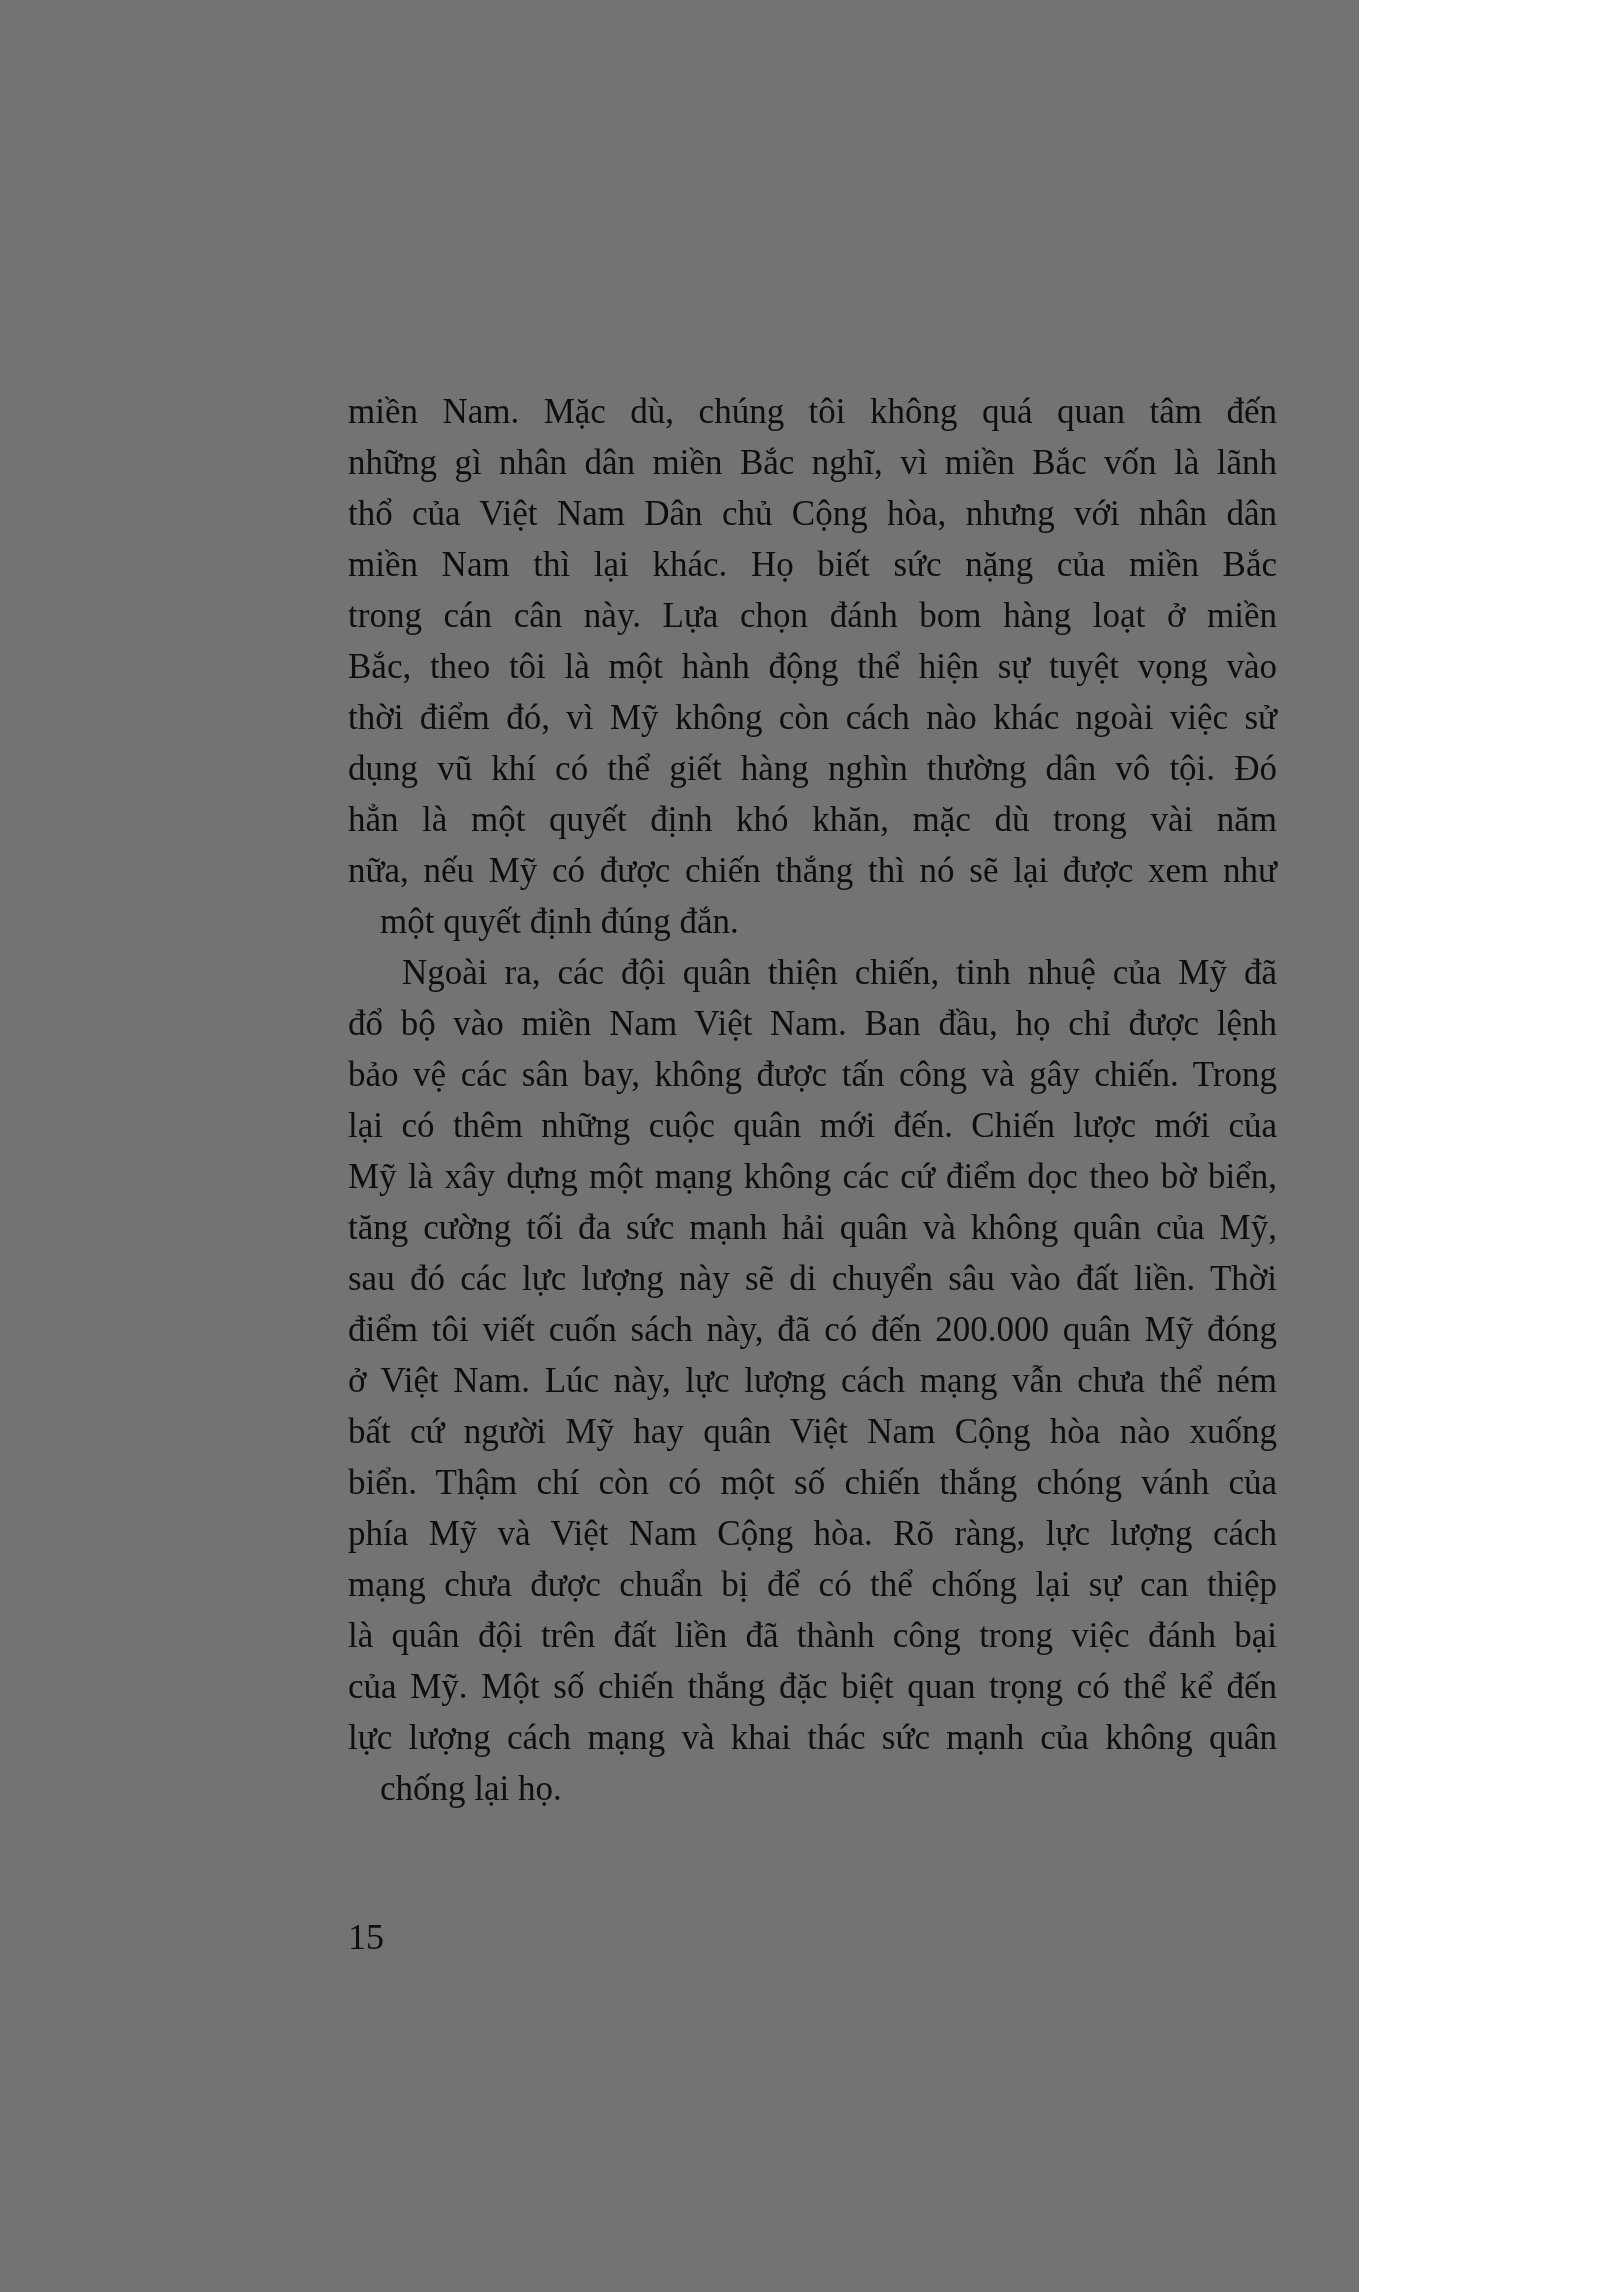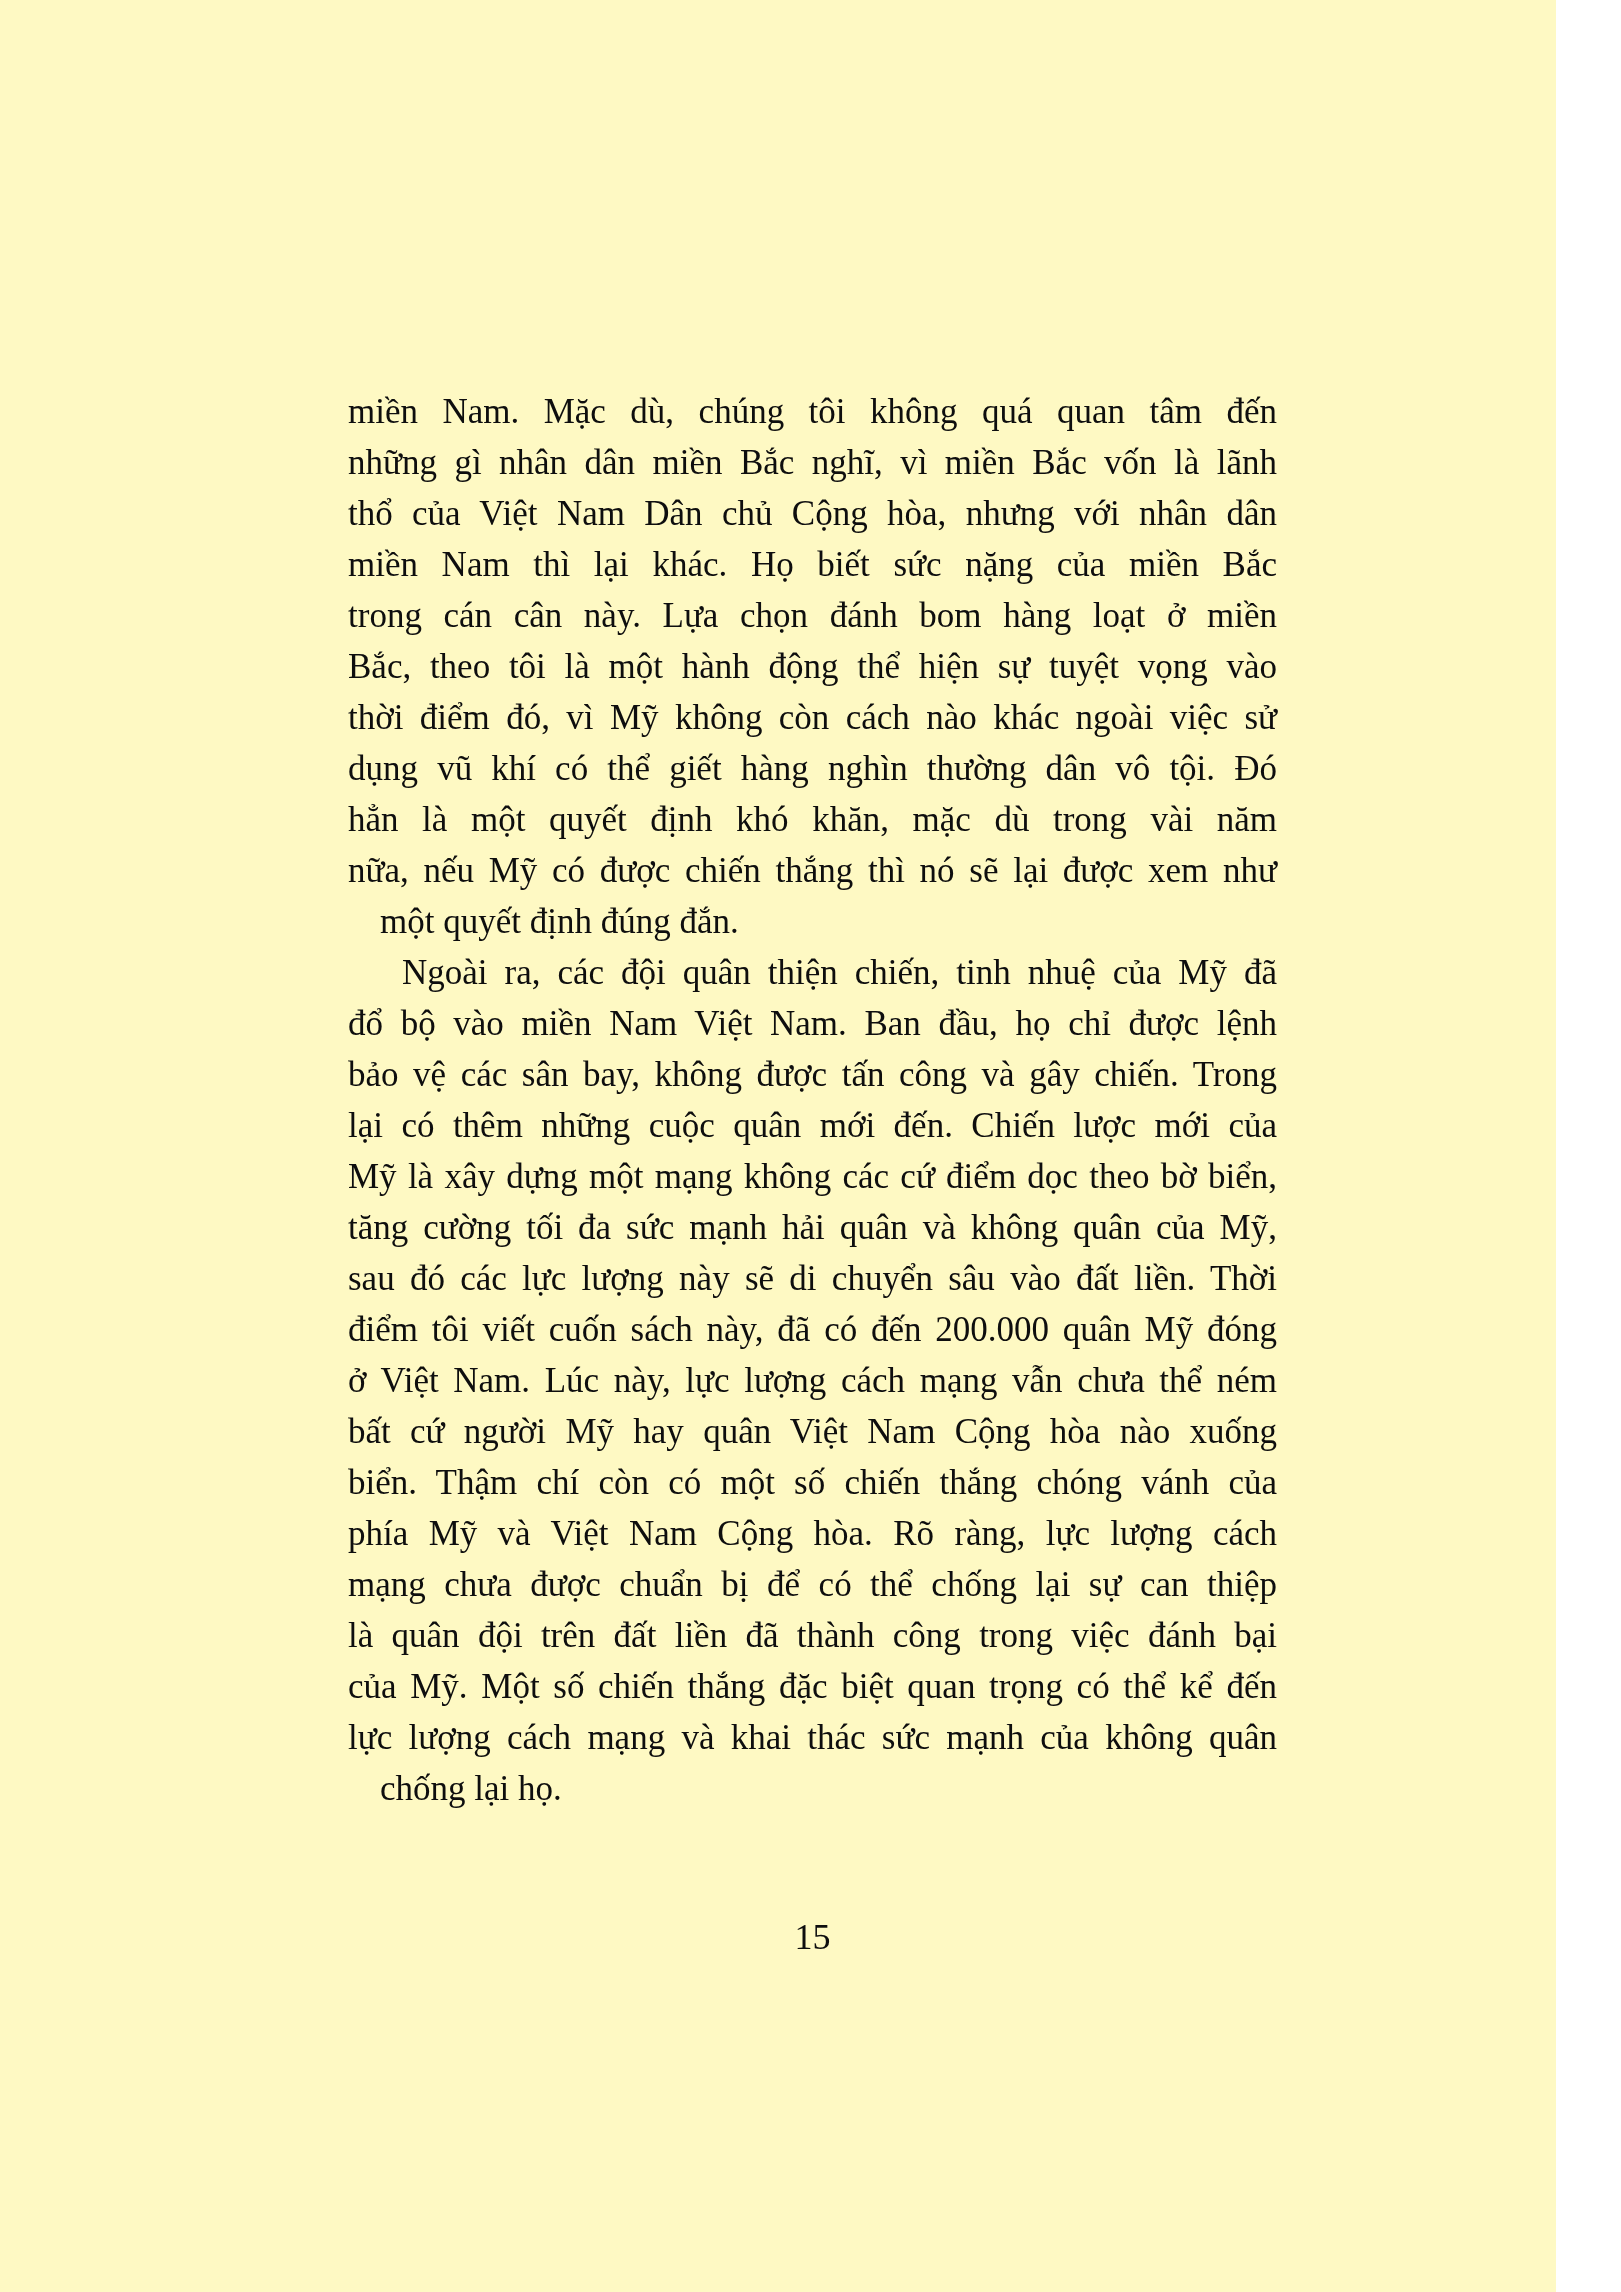--- a/index.html
+++ b/index.html
@@ -2,23 +2,23 @@
 <html><head>
 <meta charset="utf-8">
 <style>
   html, body {
     margin: 0;
     padding: 0;
     background: #ffffff;
   }
   .page {
     position: relative;
-    width: 1556px;
+    width: 1359px;
     height: 2293px;
-    background: #fef9c3;
+    background: #737373;
     color: #0e0e0e;
     font-family: "Liberation Serif", "DejaVu Serif", serif;
     overflow: hidden;
   }
   .text-block {
     position: absolute;
     left: 348px;
     top: 386px;
     width: 929px;
     font-size: 35px;
@@ -33,21 +33,21 @@
     margin-left: 32px;
   }
   .text-block .line.indent {
     text-indent: 54px;
   }
   .page-number {
     position: absolute;
     left: 348px;
     top: 1914px;
     width: 929px;
-    text-align: center;
+    text-align: left;
     font-size: 36px;
     line-height: 47px;
   }
 </style>
 </head>
 <body>
 
 <div class="page">
   <div class="text-block">
       <div class="line">miền Nam. Mặc dù, chúng tôi không quá quan tâm đến</div>

